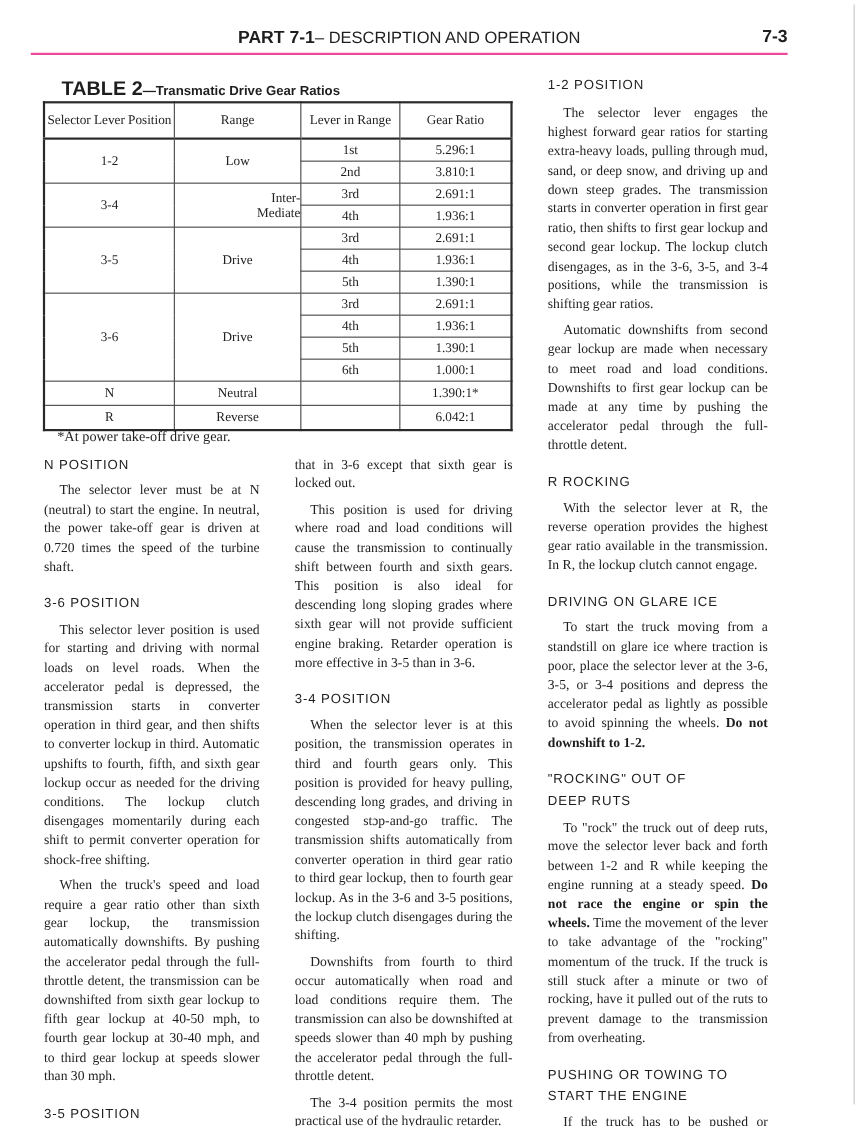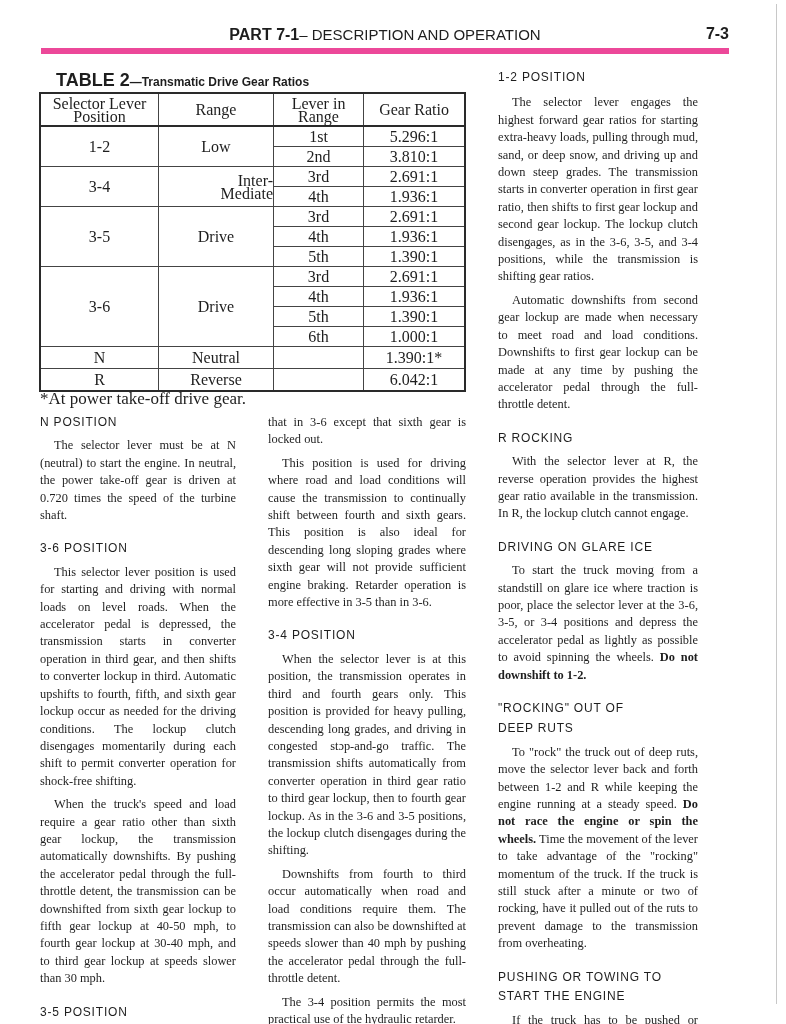--- a/index.html
+++ b/index.html
@@ -1,27 +1,27 @@
 <!DOCTYPE html>
 <html><head>
 <meta charset="utf-8">
 <style>
   html, body { margin:0; padding:0; background:#ffffff; }
   body { width:786px; height:1024px; position:relative; overflow:hidden; font-family:"Liberation Serif", serif; color:#1e1e1e; }
   .page-edge { position:absolute; left:776px; top:4px; width:1px; height:1000px; background:#c8c8c8; }
-  .header { position:absolute; left:41px; top:22px; width:688px; height:26px; border-bottom:6px solid #ec4899; }
+  .header { position:absolute; left:28px; top:22px; width:688px; height:26px; border-bottom:2px solid #ec4899; }
   .hdr-title { position:absolute; left:0; right:0; top:4px; text-align:center; font-family:"Liberation Sans", sans-serif; font-size:15px; letter-spacing:0px; }
   .hdr-title b { font-weight:bold; font-size:16px; }
   .hdr-page { position:absolute; right:0; top:3px; font-family:"Liberation Sans", sans-serif; font-weight:bold; font-size:16px;margin-left:36px; }
   .tbl-title { position:absolute; left:56px; top:70px; font-family:"Liberation Sans", sans-serif; font-weight:bold; font-size:18px; }
   .tbl-title .sub { font-size:12px; }
-  table.gear { position:absolute; left:39px; top:92px; width:427px; border-collapse:collapse; border:2px solid #2a2a2a; font-size:16px; }
+  table.gear { position:absolute; left:39px; top:92px; width:427px; border-collapse:collapse; border:2px solid #2a2a2a; font-size:12px; }
   table.gear td, table.gear th { border:1px solid #444; text-align:center; padding:0; height:19px; font-weight:normal; line-height:13px; }
   table.gear th { height:31px; border-bottom:2px solid #2a2a2a; }
-  .footnote { position:absolute; left:40px; top:389px; font-size:17px; }
+  .footnote { position:absolute; left:52px; top:389px; font-size:13px; }
   .col { position:absolute; font-size:12.4px; line-height:17.4px; text-align:justify; }
   .col p { margin:0 0 6px 0; text-indent:14px; }
   .col h3 { font-family:"Liberation Sans", sans-serif; font-size:12px; font-weight:normal; letter-spacing:0.8px; margin:0; }
   .c1 { left:40px; width:196px; }
   .c2 { left:268px; width:198px; }
   .c3 { left:498px; width:200px; }
 </style>
 </head>
 <body>
 

